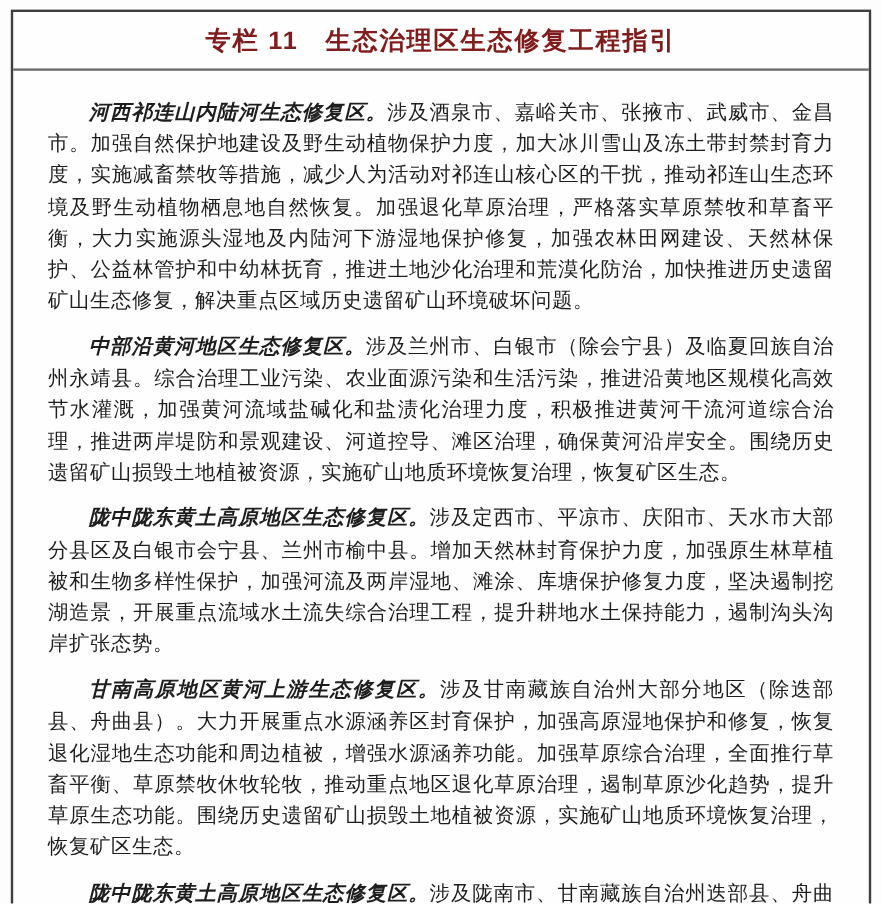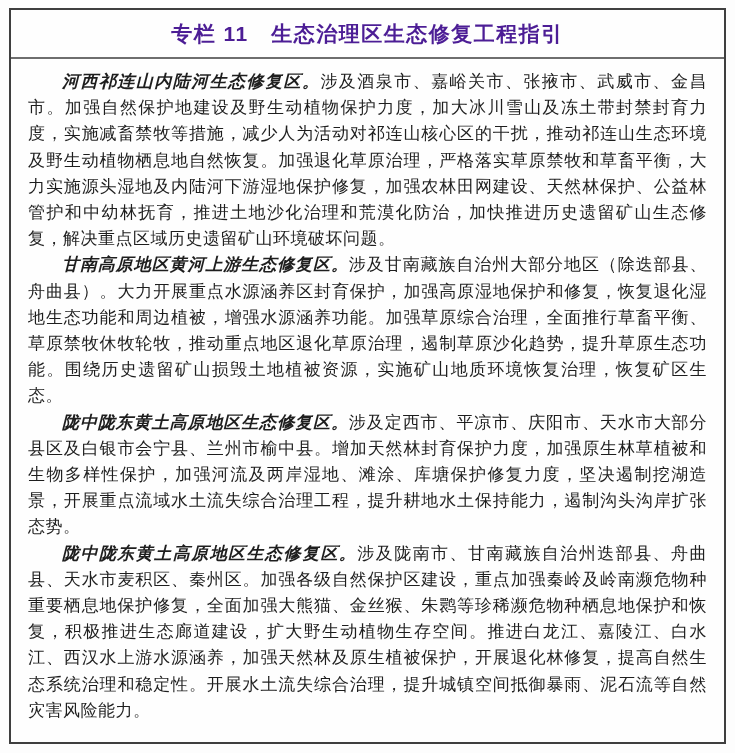--- a/index.html
+++ b/index.html
@@ -22,50 +22,51 @@
     box-sizing: border-box;
     border-bottom: 2px solid #6e6e6e;
     padding: 10px 10px 9px 10px;
     text-align: center;
   }
   .panel-title {
     font-family: "Liberation Sans", "DejaVu Sans", sans-serif;
     font-weight: 700;
     font-size: 21px;
     letter-spacing: 1.5px;
-    color: #4c1d95;
+    color: #7f1d1d;
     white-space: pre;
     margin-top: 45px;
   }
   .panel-body {
     box-sizing: border-box;
     padding: 10px 17px 12px 17px;
     font-family: "Liberation Serif", "DejaVu Serif", serif;
     font-size: 17px;
     line-height: 26.2px;
     color: #1e1e1e;
     text-align: justify;
     text-justify: inter-character;
   }
   .panel-body p {
-    margin: 0;
+    margin: 12px;
     text-indent: 2em;
     letter-spacing: 0.5px;
   }
   .lead {
     font-style: italic;
     font-weight: 600;
   }
 </style>
 </head>
 <body>
 
 <div class="panel">
   <div class="panel-title-row">
     <span class="panel-title">专栏 11　生态治理区生态修复工程指引</span>
   </div>
   <div class="panel-body">
     <p><span class="lead">河西祁连山内陆河生态修复区。</span><span>涉及酒泉市、嘉峪关市、张掖市、武威市、金昌市。加强自然保护地建设及野生动植物保护力度，加大冰川雪山及冻土带封禁封育力度，实施减畜禁牧等措施，减少人为活动对祁连山核心区的干扰，推动祁连山生态环境及野生动植物栖息地自然恢复。加强退化草原治理，严格落实草原禁牧和草畜平衡，大力实施源头湿地及内陆河下游湿地保护修复，加强农林田网建设、天然林保护、公益林管护和中幼林抚育，推进土地沙化治理和荒漠化防治，加快推进历史遗留矿山生态修复，解决重点区域历史遗留矿山环境破坏问题。</span></p>
+    <p><span class="lead">中部沿黄河地区生态修复区。</span><span>涉及兰州市、白银市（除会宁县）及临夏回族自治州永靖县。综合治理工业污染、农业面源污染和生活污染，推进沿黄地区规模化高效节水灌溉，加强黄河流域盐碱化和盐渍化治理力度，积极推进黄河干流河道综合治理，推进两岸堤防和景观建设、河道控导、滩区治理，确保黄河沿岸安全。围绕历史遗留矿山损毁土地植被资源，实施矿山地质环境恢复治理，恢复矿区生态。</span></p>
+    <p><span class="lead">陇中陇东黄土高原地区生态修复区。</span><span>涉及定西市、平凉市、庆阳市、天水市大部分县区及白银市会宁县、兰州市榆中县。增加天然林封育保护力度，加强原生林草植被和生物多样性保护，加强河流及两岸湿地、滩涂、库塘保护修复力度，坚决遏制挖湖造景，开展重点流域水土流失综合治理工程，提升耕地水土保持能力，遏制沟头沟岸扩张态势。</span></p>
     <p><span class="lead">甘南高原地区黄河上游生态修复区。</span><span>涉及甘南藏族自治州大部分地区（除迭部县、舟曲县）。大力开展重点水源涵养区封育保护，加强高原湿地保护和修复，恢复退化湿地生态功能和周边植被，增强水源涵养功能。加强草原综合治理，全面推行草畜平衡、草原禁牧休牧轮牧，推动重点地区退化草原治理，遏制草原沙化趋势，提升草原生态功能。围绕历史遗留矿山损毁土地植被资源，实施矿山地质环境恢复治理，恢复矿区生态。</span></p>
-    <p><span class="lead">陇中陇东黄土高原地区生态修复区。</span><span>涉及定西市、平凉市、庆阳市、天水市大部分县区及白银市会宁县、兰州市榆中县。增加天然林封育保护力度，加强原生林草植被和生物多样性保护，加强河流及两岸湿地、滩涂、库塘保护修复力度，坚决遏制挖湖造景，开展重点流域水土流失综合治理工程，提升耕地水土保持能力，遏制沟头沟岸扩张态势。</span></p>
     <p><span class="lead">陇中陇东黄土高原地区生态修复区。</span><span>涉及陇南市、甘南藏族自治州迭部县、舟曲县、天水市麦积区、秦州区。加强各级自然保护区建设，重点加强秦岭及岭南濒危物种重要栖息地保护修复，全面加强大熊猫、金丝猴、朱鹮等珍稀濒危物种栖息地保护和恢复，积极推进生态廊道建设，扩大野生动植物生存空间。推进白龙江、嘉陵江、白水江、西汉水上游水源涵养，加强天然林及原生植被保护，开展退化林修复，提高自然生态系统治理和稳定性。开展水土流失综合治理，提升城镇空间抵御暴雨、泥石流等自然灾害风险能力。</span></p>
   </div>
 </div>
 
 </body></html>

